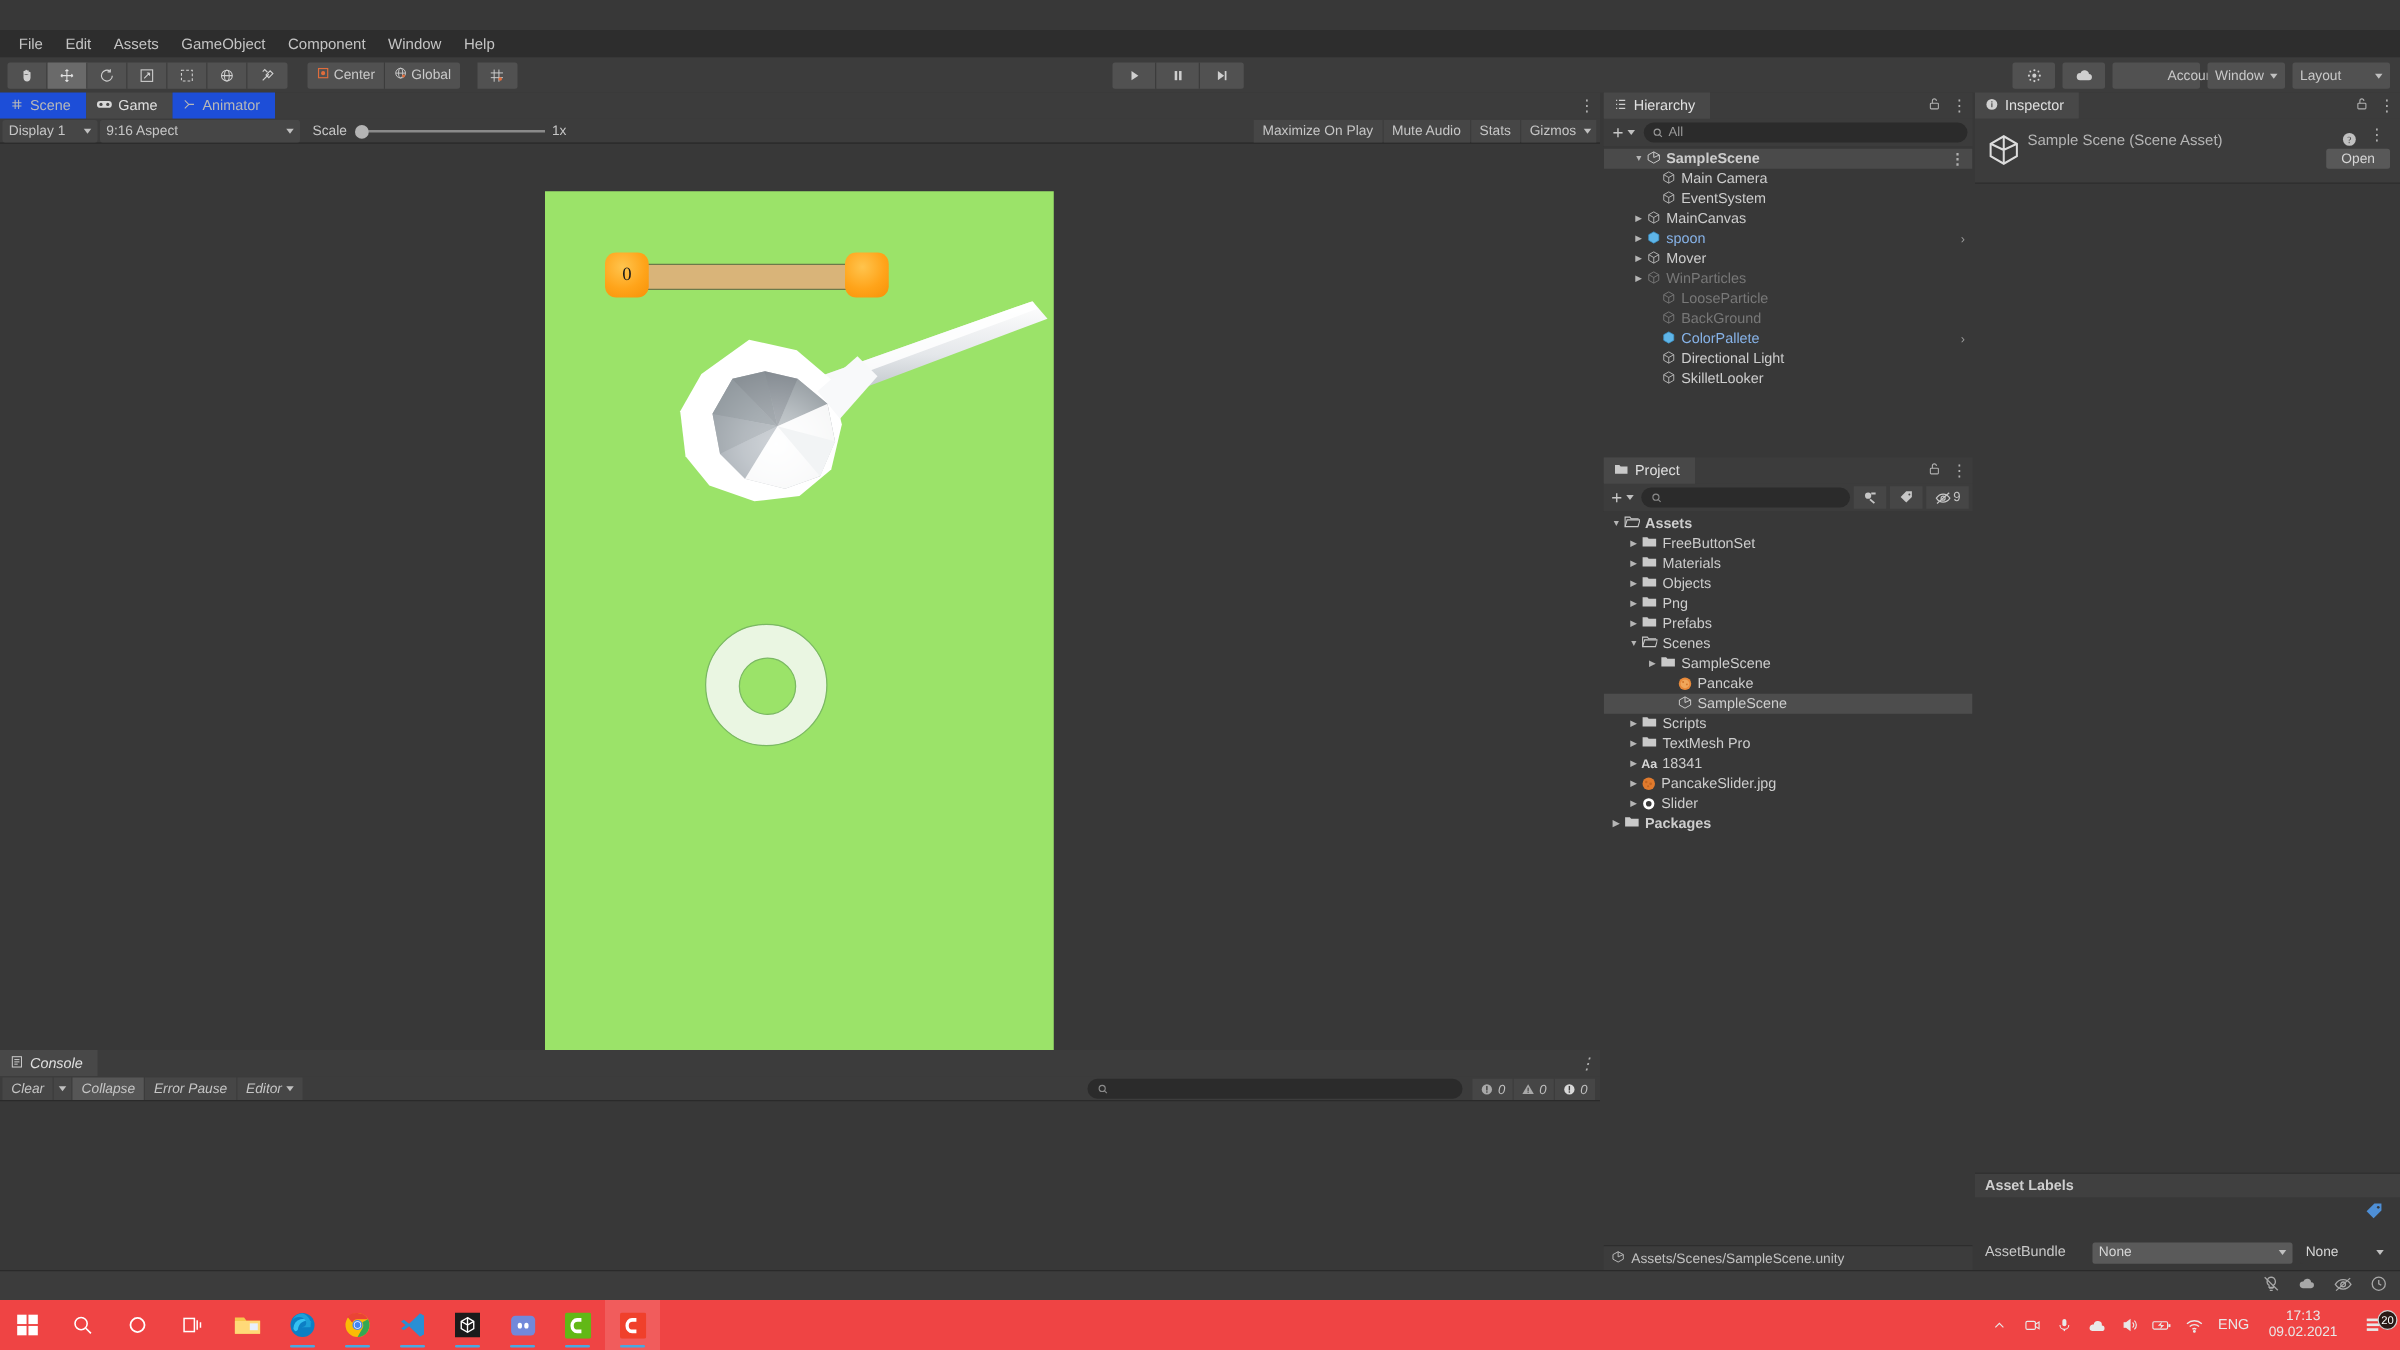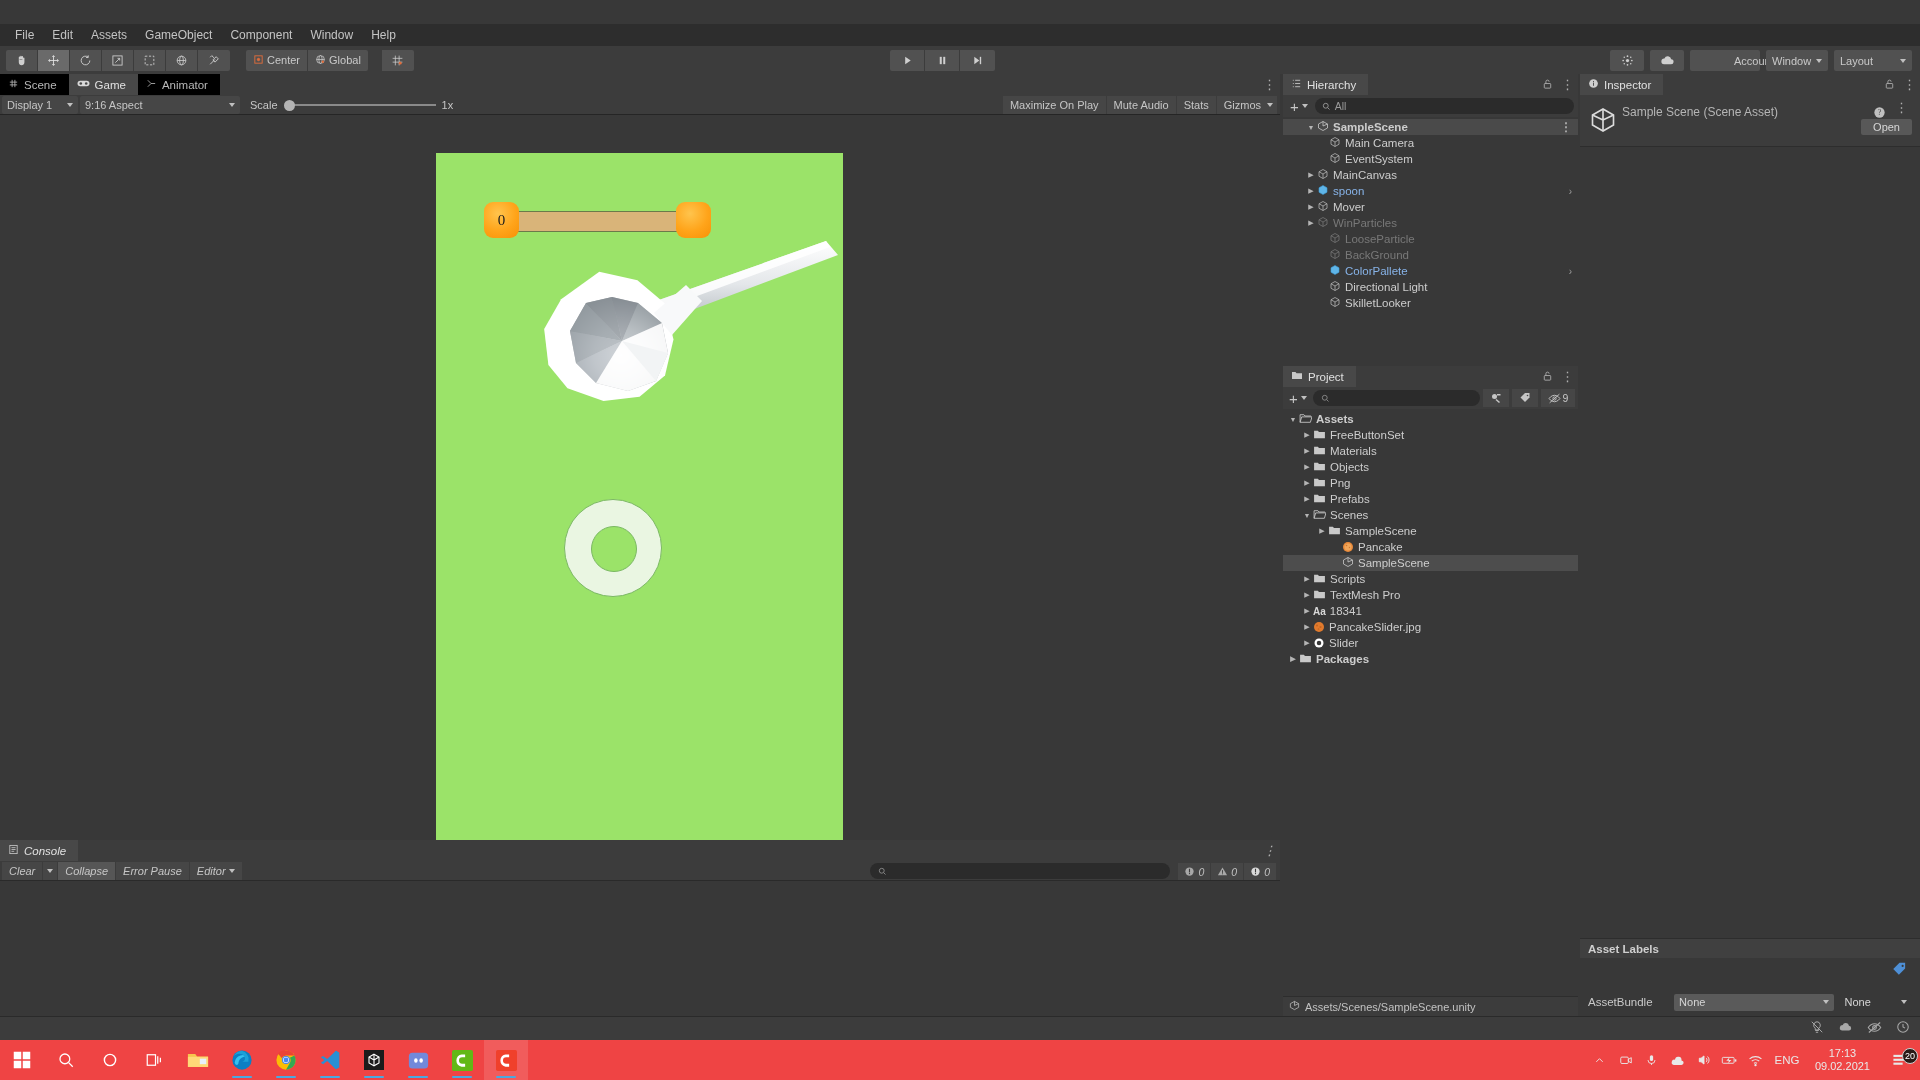--- a/index.html
+++ b/index.html
@@ -84,21 +84,21 @@
            border-right: 3.5px solid transparent; border-top: 4px solid #c0c0c0; }
 
   
   .panel { position: absolute; background: #383838; }
   .panel-tabs {
     height: 21px; background: #3c3c3c; display: flex; align-items: stretch;
     position: relative;
   }
   .ptab {
     display: flex; align-items: center; gap: 5px; padding: 0 12px 0 8px;
-    color: #b8b8b8; font-size: 11.5px; background: #000000;
+    color: #b8b8b8; font-size: 11.5px; background: #1d4ed8;
   }
   .ptab.active { background: #484848; color: #e0e0e0; }
   .ptab-icons {
     position: absolute; right: 4px; top: 0; height: 21px;
     display: flex; align-items: center; gap: 8px; color: #b0b0b0; font-size: 11px;
   }
   .kebab { letter-spacing: 0; line-height: 9px; font-size: 13px; }
 
   
   #game-panel { left: 0; top: 74px; width: 1280px; height: 766px; background: #383838; }

